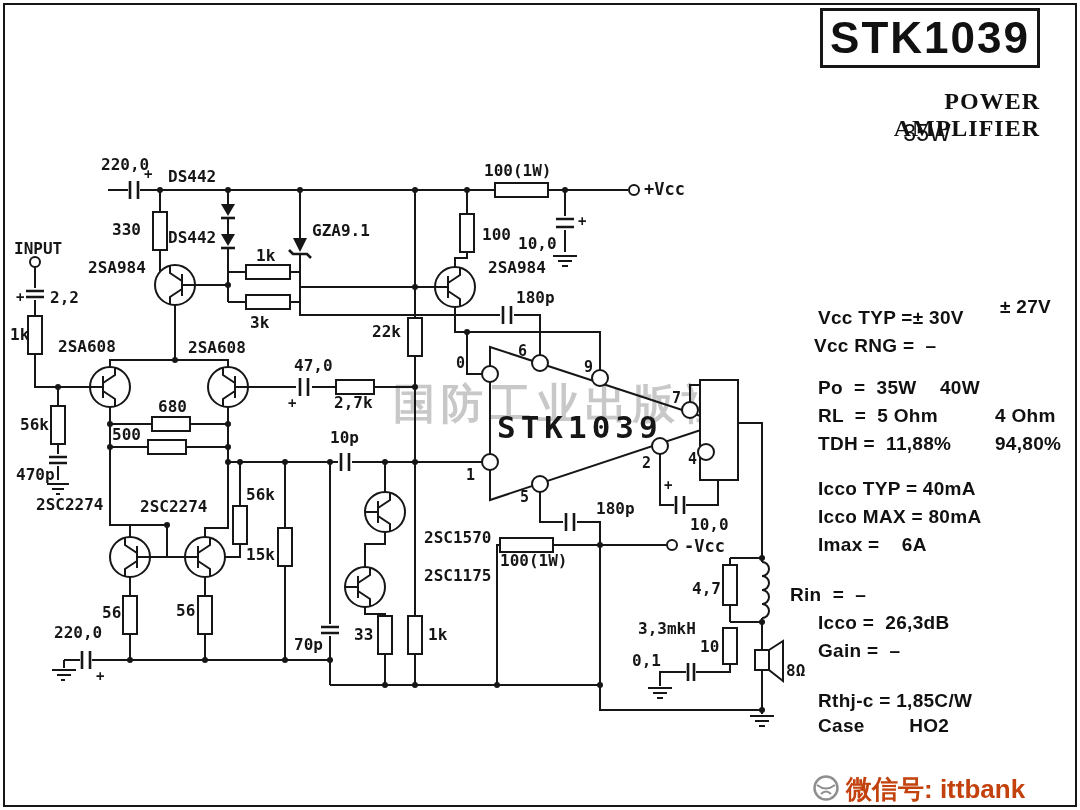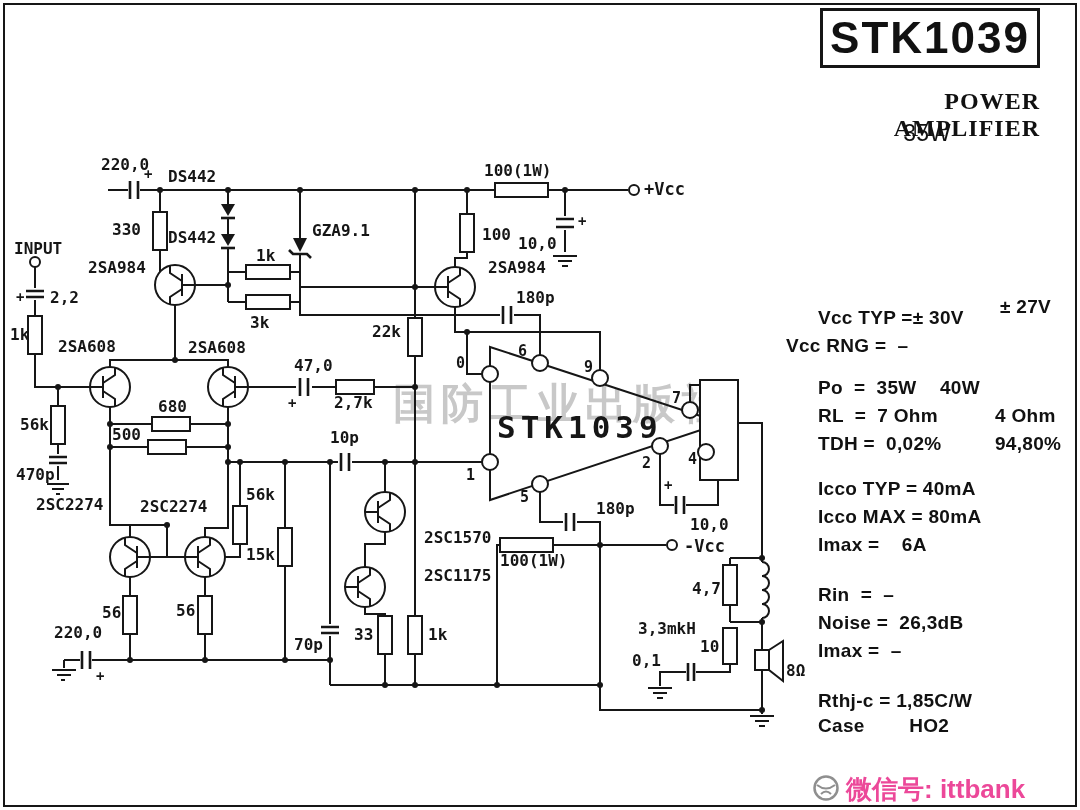--- a/index.html
+++ b/index.html
@@ -19,21 +19,21 @@
   .comp{fill:#ffffff;stroke:#161616;stroke-width:2;}
   .blk{fill:#161616;stroke:none;}
   .titlebox{position:absolute;left:820px;top:8px;width:214px;height:54px;border:3px solid #161616;
             display:flex;align-items:center;justify-content:center;font-size:44px;font-weight:bold;
             letter-spacing:2px;}
   .subtitle{position:absolute;left:814px;top:88px;width:226px;text-align:right;
             font-size:24px;font-weight:bold;letter-spacing:1px;font-family:Liberation Serif, serif;}
   .power{position:absolute;left:814px;top:120px;width:226px;text-align:center;
          font-size:23px;font-weight:normal;}
   .spec{position:absolute;font-size:19px;font-weight:bold;white-space:pre;letter-spacing:0.3px;}
-  .footer-text{position:absolute;left:846px;top:772px;font-size:26px;font-weight:bold;color:#ec4899;}
+  .footer-text{position:absolute;left:846px;top:772px;font-size:26px;font-weight:bold;color:#c2410c;}
   .footer-icon{position:absolute;left:812px;top:774px;}
 </style>
 </head>
 <body>
 
 <div class="page">
   <div class="watermark">国防工业出版社</div>
 
   <svg class="schem" width="1080" height="810" viewBox="0 0 1080 810">
     <defs>
@@ -290,33 +290,33 @@
   </svg>
 
   <div class="titlebox">
     <span>STK1039</span>
   </div>
   <div class="subtitle">POWER AMPLIFIER</div>
   <div class="power">35W</div>
 
   <div class="spec" style="left:818px;top:307px">Vcc TYP =± 30V</div>
   <div class="spec" style="left:1000px;top:296px">± 27V</div>
-  <div class="spec" style="left:786px;top:335px">Vcc RNG =  –</div>
+  <div class="spec" style="left:814px;top:335px">Vcc RNG =  –</div>
   <div class="spec" style="left:818px;top:377px">Po  =  35W</div>
   <div class="spec" style="left:940px;top:377px">40W</div>
-  <div class="spec" style="left:818px;top:405px">RL  =  7 Ohm</div>
+  <div class="spec" style="left:818px;top:405px">RL  =  5 Ohm</div>
   <div class="spec" style="left:995px;top:405px">4 Ohm</div>
-  <div class="spec" style="left:818px;top:433px">TDH =  0,02%</div>
+  <div class="spec" style="left:818px;top:433px">TDH =  11,88%</div>
   <div class="spec" style="left:995px;top:433px">94,80%</div>
   <div class="spec" style="left:818px;top:478px">Icco TYP = 40mA</div>
   <div class="spec" style="left:818px;top:506px">Icco MAX = 80mA</div>
   <div class="spec" style="left:818px;top:534px">Imax =    6A</div>
-  <div class="spec" style="left:818px;top:584px">Rin  =  –</div>
-  <div class="spec" style="left:818px;top:612px">Noise =  26,3dB</div>
-  <div class="spec" style="left:818px;top:640px">Imax =  –</div>
+  <div class="spec" style="left:790px;top:584px">Rin  =  –</div>
+  <div class="spec" style="left:818px;top:612px">Icco =  26,3dB</div>
+  <div class="spec" style="left:818px;top:640px">Gain =  –</div>
   <div class="spec" style="left:818px;top:690px">Rthj-c = 1,85C/W</div>
   <div class="spec" style="left:818px;top:715px">Case        HO2</div>
 
   <svg class="footer-icon" width="28" height="28">
     <circle cx="14" cy="14" r="11.5" fill="none" stroke="#8f8f8f" stroke-width="2.5"></circle>
     <path d="M5,11 Q14,18 23,11" fill="none" stroke="#8f8f8f" stroke-width="2"></path>
     <path d="M9,20 Q14,15 19,20" fill="none" stroke="#8f8f8f" stroke-width="2"></path>
   </svg>
   <div class="footer-text">微信号: ittbank</div>
 

